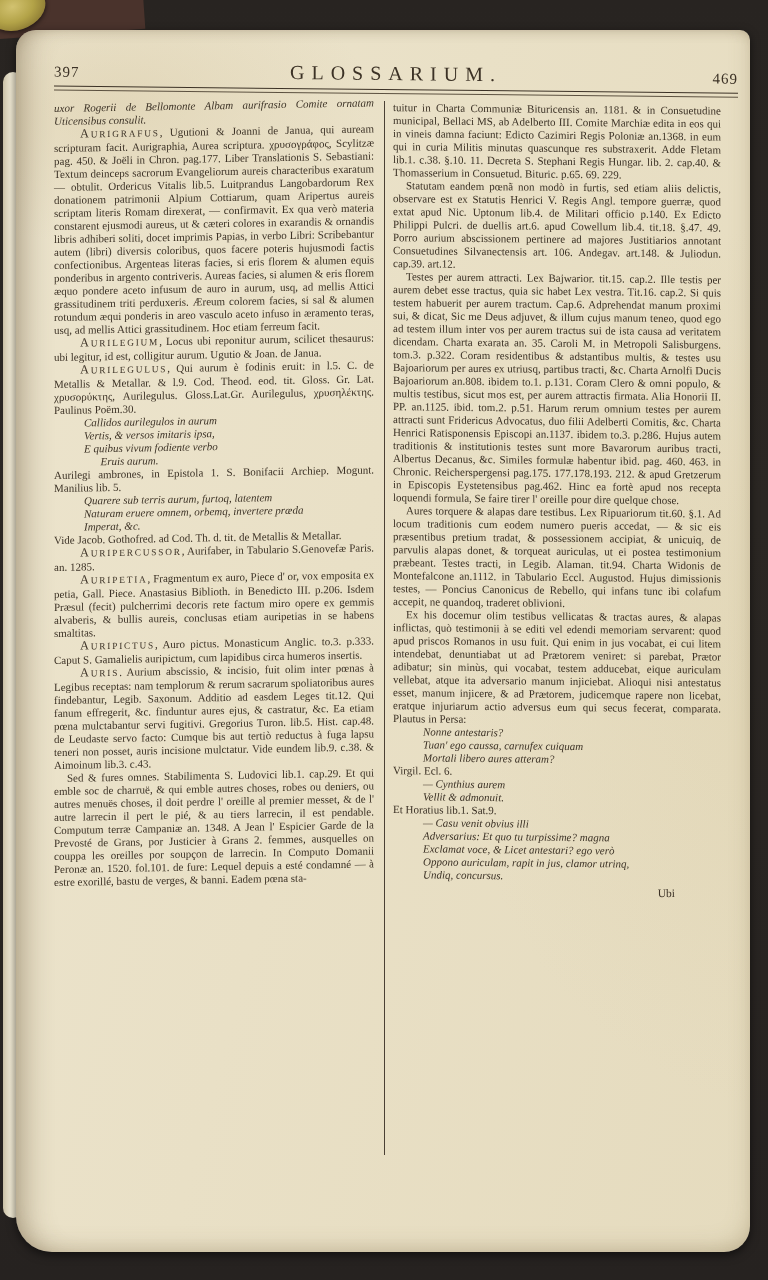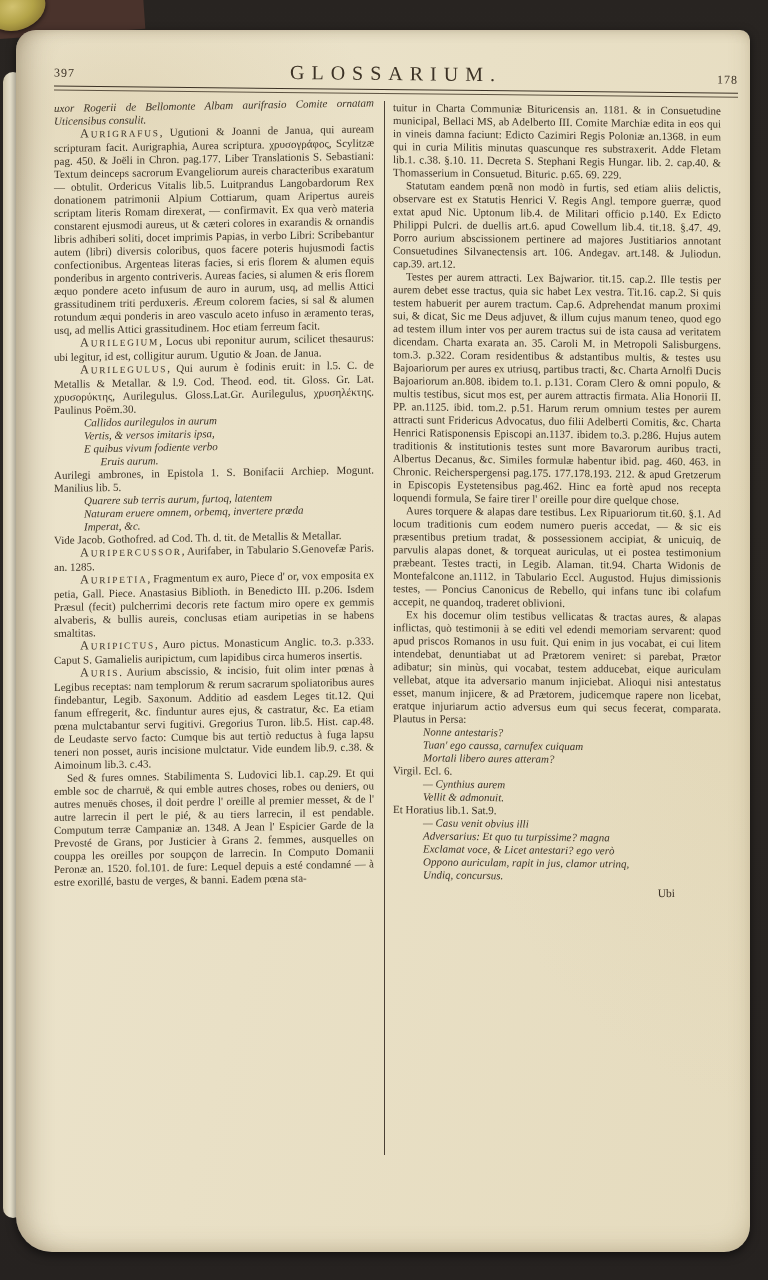--- a/index.html
+++ b/index.html
@@ -32,21 +32,21 @@
       inset 26px 0 30px -20px rgba(94,74,44,.45),
       inset -8px -12px 26px -14px rgba(120,100,60,.38),
       inset 0 8px 14px -10px rgba(90,70,40,.35),
       0 3px 10px rgba(0,0,0,.55);
   }
   .content{
     position:relative;padding:32px 12px 0 38px;transform:skewY(.6deg);
     color:#3c3226;
   }
   .header{display:flex;align-items:baseline;width:684px;}
-  .pagenum{font-size:12px;letter-spacing:1px;}
+  .pagenum{font-size:15px;letter-spacing:1px;}
   .title{flex:1;text-align:center;font-size:20px;letter-spacing:7px;}
   .rule{width:684px;margin-top:4px;height:3px;
     border-top:1.7px solid #3c3226;border-bottom:1px solid #5c5140;}
   .cols{display:flex;margin-top:7px;width:684px;}
   .col{font-size:11px;line-height:13px;text-align:justify;}
   .col-left{width:320px;transform:skewY(-1.6deg);}
   .divider{width:1px;background:#4a4034;margin:0 8px 0 10px;min-height:1054px;}
   .col-right{width:328px;}
   p.para{margin:0;}
   .ind{text-indent:13px;}
@@ -62,21 +62,21 @@
 
 <div class="spine-patch"></div>
 <div class="headband"></div>
 <div class="under-pages"></div>
 
 <div class="page">
   <div class="content">
     <div class="header">
       <span class="pagenum">397</span>
       <span class="title">GLOSSARIUM.</span>
-      <span class="pagenum">178</span>
+      <span class="pagenum">469</span>
     </div>
     <div class="rule"></div>
     <div class="cols">
       <div class="col col-left" id="col-left">
           <p class="para it">uxor Rogerii de Bellomonte Albam aurifrasio Comite ornatam Uticensibus consulit.</p>
           <p class="para ind"><span class="head">AURIGRAFUS</span>, Ugutioni &amp; Joanni de Janua, qui auream scripturam facit. Aurigraphia, Aurea scriptura. χρυσογράφος, Scylitzæ pag. 450. &amp; Joëli in Chron. pag.177. Liber Translationis S. Sebastiani: Textum deinceps sacrorum Evangeliorum aureis characteribus exaratum — obtulit. Ordericus Vitalis lib.5. Luitprandus Langobardorum Rex donationem patrimonii Alpium Cottiarum, quam Aripertus aureis scriptam literis Romam direxerat, — confirmavit. Ex qua verò materia constarent ejusmodi aureus, ut &amp; cæteri colores in exarandis &amp; ornandis libris adhiberi soliti, docet imprimis Papias, in verbo Libri: Scribebantur autem (libri) diversis coloribus, quos facere poteris hujusmodi factis confectionibus. Argenteas literas facies, si eris florem &amp; alumen equis ponderibus in argento contriveris. Aureas facies, si alumen &amp; eris florem æquo pondere aceto infusum de auro in aurum, usq, ad mellis Attici grassitudinem triti perduxeris. Æreum colorem facies, si sal &amp; alumen rotundum æqui ponderis in areo vasculo aceto infuso in æramento teras, usq, ad mellis Attici grassitudinem. Hoc etiam ferreum facit.</p>
           <p class="para ind"><span class="head">AURILEGIUM</span>, Locus ubi reponitur aurum, scilicet thesaurus: ubi legitur, id est, colligitur aurum. Ugutio &amp; Joan. de Janua.</p>
           <p class="para ind"><span class="head">AURILEGULUS</span>, Qui aurum è fodinis eruit: in l.5. C. de Metallis &amp; Metallar. &amp; l.9. Cod. Theod. eod. tit. Gloss. Gr. Lat. χρυσορύκτης, Aurilegulus. Gloss.Lat.Gr. Aurilegulus, χρυσηλέκτης. Paulinus Poëm.30.</p>
           <div class="verse">
             <div class="vline">Callidos aurilegulos in aurum</div>

